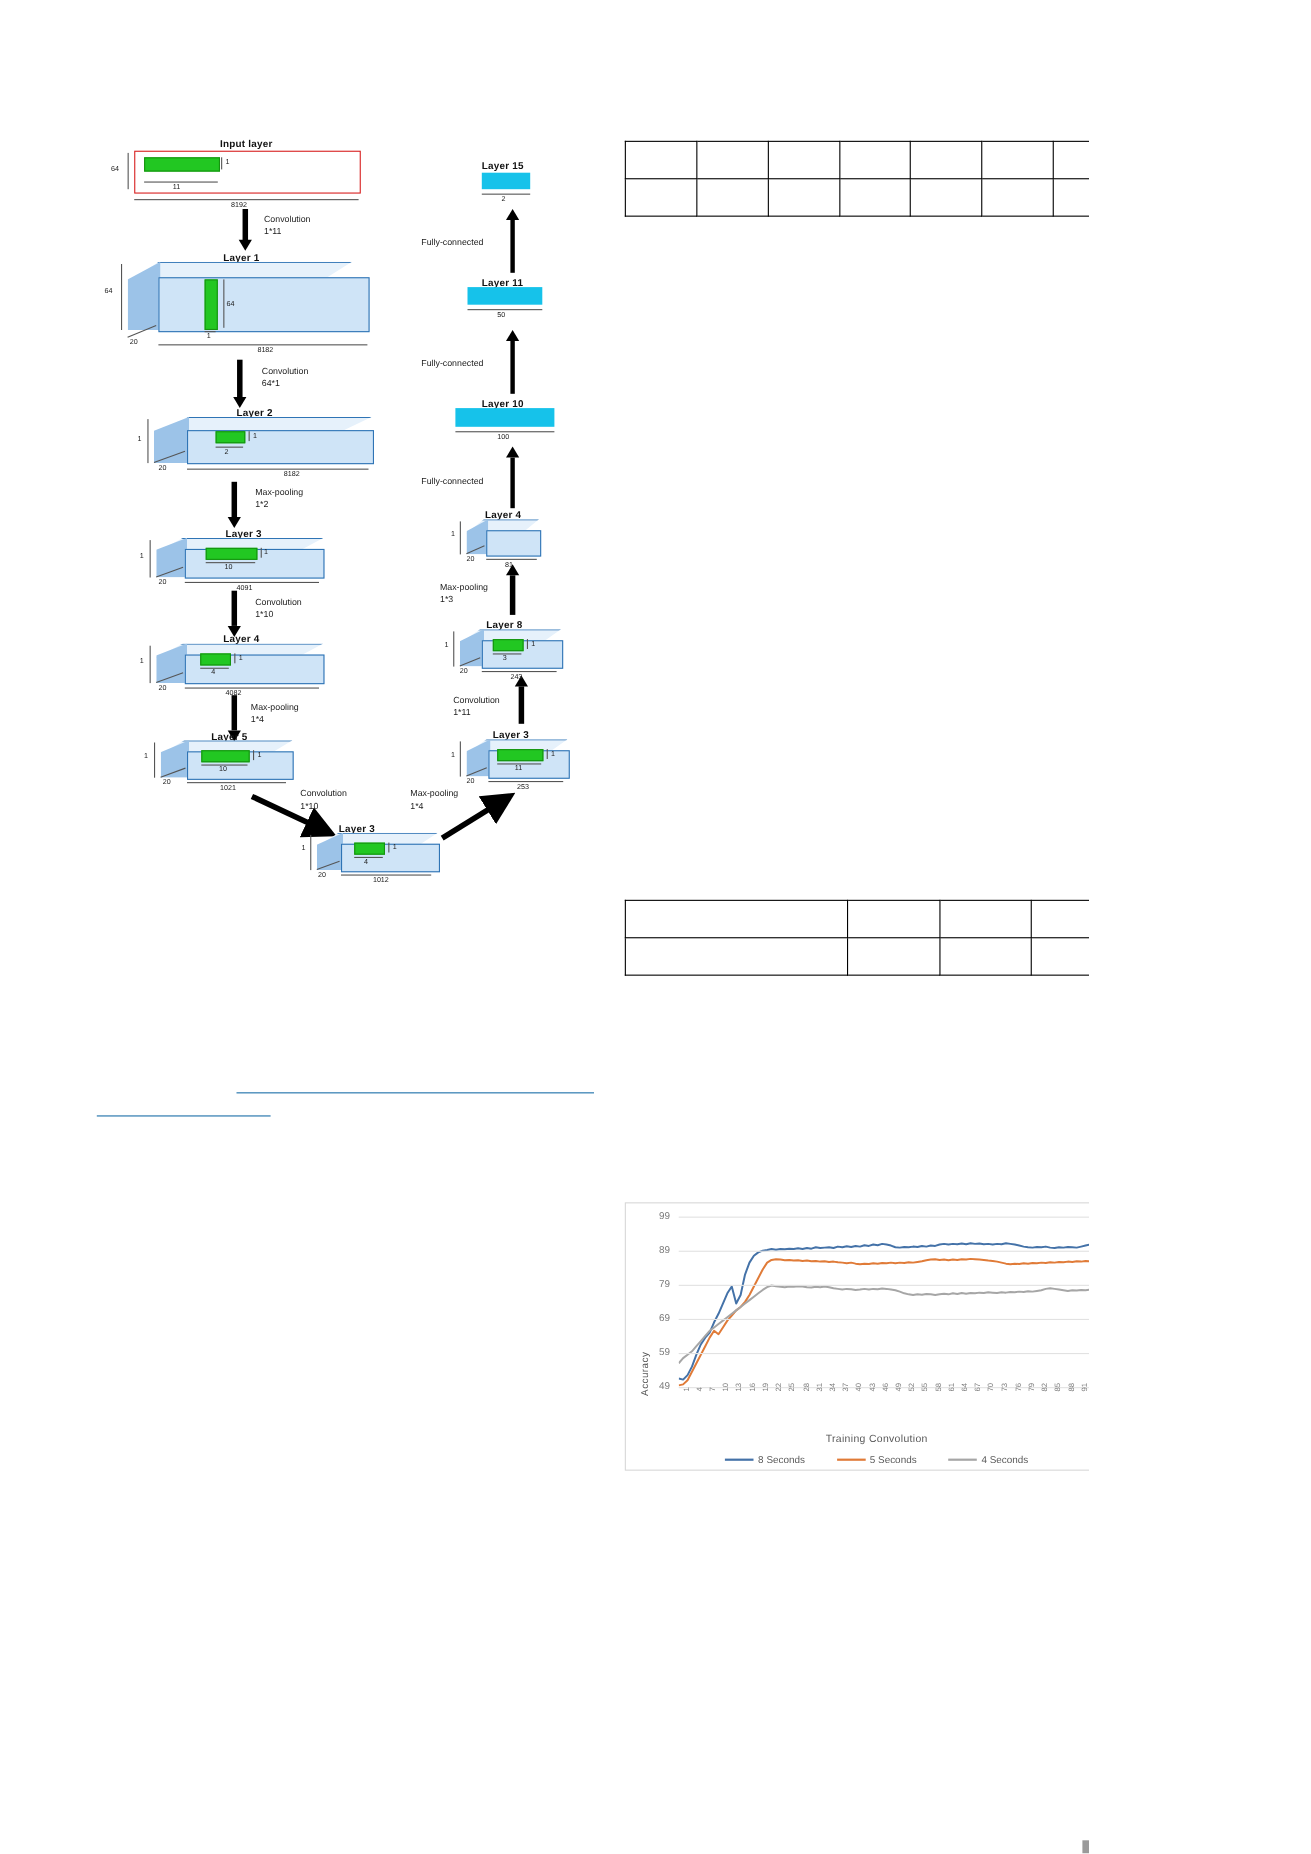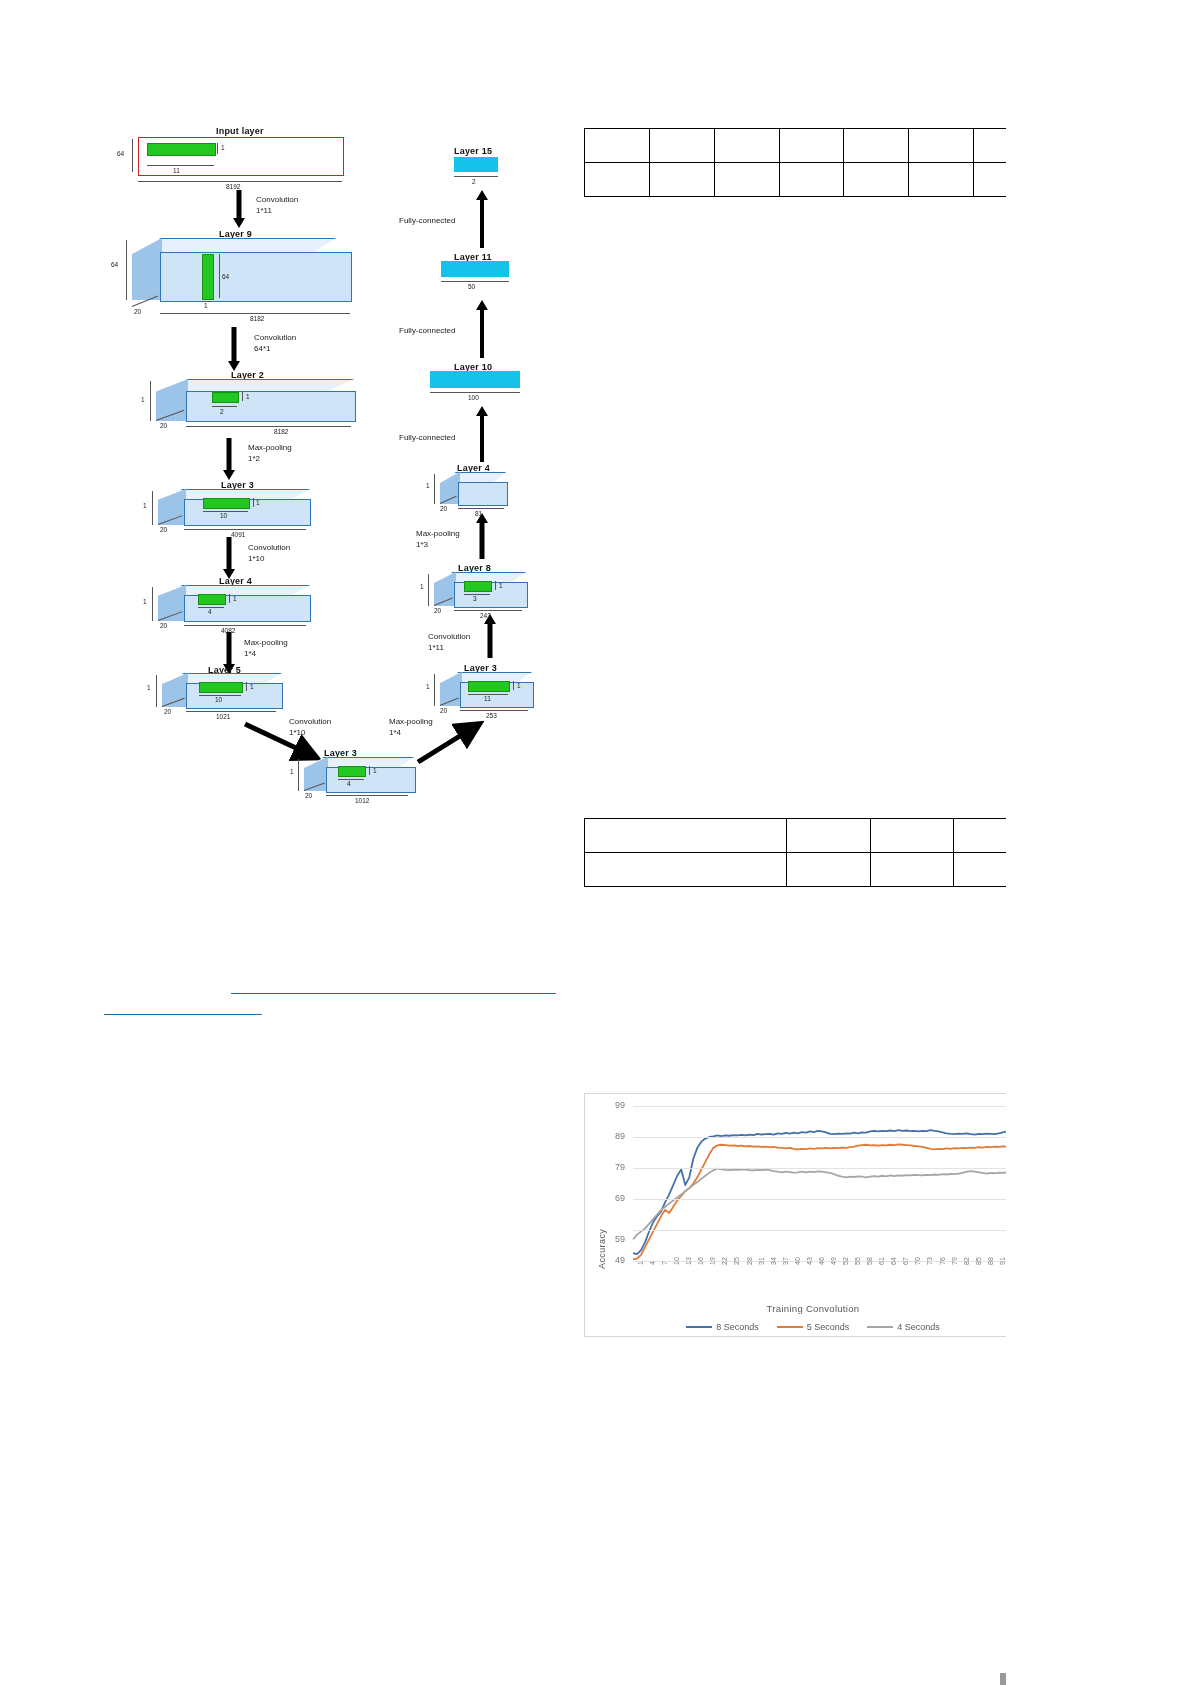--- a/index.html
+++ b/index.html
@@ -1,18 +1,18 @@
 <!DOCTYPE html>
 <html><head>
 <meta charset="utf-8">
 <style>
   html,body{margin:0;padding:0;background:#ffffff;}
   body{width:1192px;height:1685px;position:relative;
        font-family:"Liberation Sans","DejaVu Sans",sans-serif;color:#000;}
-  .page{position:absolute;left:16px;top:0;width:990px;height:1685px;overflow:hidden;}
+  .page{position:absolute;left:0;top:0;width:990px;height:1685px;overflow:hidden;}
 
   
   .abs{position:absolute;}
 
   
   .lbl{position:absolute;font-weight:bold;font-size:9px;color:#111;white-space:nowrap;
        letter-spacing:.2px;}
   .dim{position:absolute;font-size:6.5px;color:#222;white-space:nowrap;}
   .op{position:absolute;font-size:8px;color:#1a1a1a;line-height:11px;white-space:nowrap;}
 
@@ -47,21 +47,21 @@
 
   
   .chart-card{position:absolute;border:1px solid #d7d7d7;background:#fff;}
   .ylab{position:absolute;font-size:9px;color:#595959;
         transform:rotate(-90deg);transform-origin:left top;white-space:nowrap;letter-spacing:.4px;}
   .ytick{position:absolute;font-size:9px;color:#7b7b7b;text-align:right;width:20px;}
   .gline{position:absolute;height:1px;background:#e2e2e2;}
   .xtick{position:absolute;font-size:7px;color:#7b7b7b;
          transform:rotate(-90deg);transform-origin:left top;white-space:nowrap;}
   .xtitle{position:absolute;font-size:9.5px;color:#595959;letter-spacing:.3px;}
-  .legend{position:absolute;display:flex;gap:18px;align-items:center;font-size:9px;color:#595959;}
+  .legend{position:absolute;display:flex;gap:29px;align-items:center;font-size:9px;color:#595959;}
   .legend .item{display:flex;align-items:center;gap:4px;}
   .legend .swatch{display:inline-block;width:26px;height:2.6px;}
   .pagebar{position:absolute;right:0;bottom:0;width:6px;height:12px;background:#9a9a9a;}
 </style>
 </head>
 <body>
 
 <div class="page">
 
   <div class="abs" style="left:0;top:0;width:560px;height:840px;">
@@ -81,21 +81,21 @@
 
     <div class="arrowv down" style="left:215px;top:190px;width:16px;height:38px;">
       <div class="shaft" style="top:0;width:5px;height:29px;"></div>
         <div class="head"></div>
     </div>
     <div class="op" style="left:240px;top:194px;">
       <span>Convolution</span><br>
       <span>1*11</span>
     </div>
 
-    <div class="lbl" style="left:203px;top:229px;">Layer 9</div>
+    <div class="lbl" style="left:203px;top:229px;">Layer 1</div>
     <div class="box3d" style="left:116px;top:238px;width:220px;height:80px;">
       <div class="b-top" style="left:18px;top:0;width:200px;height:0;border:0;
            background:#e6f1fb;clip-path:polygon(0 100%,14% 0,100% 0,86% 100%);height:16px;width:202px;left:0;border:1px solid #2f74b5;"></div>
       <div class="b-left" style="left:0;top:0;width:30px;height:62px;
            clip-path:polygon(0 26%,100% 0,100% 100%,0 100%);background:#9cc3e8;border:0;"></div>
       <div class="b-front" style="left:28px;top:14px;width:190px;height:48px;"></div>
     </div>
     <div class="measv" style="left:110px;top:240px;height:60px;"></div>
     <div class="dim" style="left:95px;top:261px;">64</div>
     <div class="meas" style="left:116px;top:306px;width:28px;height:1px;transform:rotate(-22deg);transform-origin:left center;"></div>
@@ -432,21 +432,21 @@
         </svg>
     <div class="gline" style="left: 0px; top: 155px; width: 398px;"></div>
         <div class="gline" style="left: 0px; top: 124px; width: 398px;"></div>
         <div class="gline" style="left: 0px; top: 93px; width: 398px;"></div>
         <div class="gline" style="left: 0px; top: 62px; width: 398px;"></div>
         <div class="gline" style="left: 0px; top: 31px; width: 398px;"></div>
         <div class="gline" style="left: 0px; top: 0px; width: 398px;"></div>
       </div>
     <div class="abs" id="y-ticks" style="left:0;top:0;width:48px;height:180px;">
         <div class="ytick" style="left: 20px; top: 161px;">49</div>
-        <div class="ytick" style="left: 20px; top: 130px; margin-top: 10px;">59</div>
+        <div class="ytick" style="left: 20px; top: 130px;">59</div>
         <div class="ytick" style="left: 20px; top: 99px;">69</div>
         <div class="ytick" style="left: 20px; top: 68px;">79</div>
         <div class="ytick" style="left: 20px; top: 37px;">89</div>
         <div class="ytick" style="left: 20px; top: 6px;">99</div>
       </div>
     <div class="abs" id="x-ticks" style="left:48px;top:169px;width:400px;height:40px;">
         <div class="xtick" style="left: 4px; top: 2px;">1</div>
         <div class="xtick" style="left: 16.0606px; top: 2px;">4</div>
         <div class="xtick" style="left: 28.1212px; top: 2px;">7</div>
         <div class="xtick" style="left: 40.1818px; top: 2px;">10</div>

